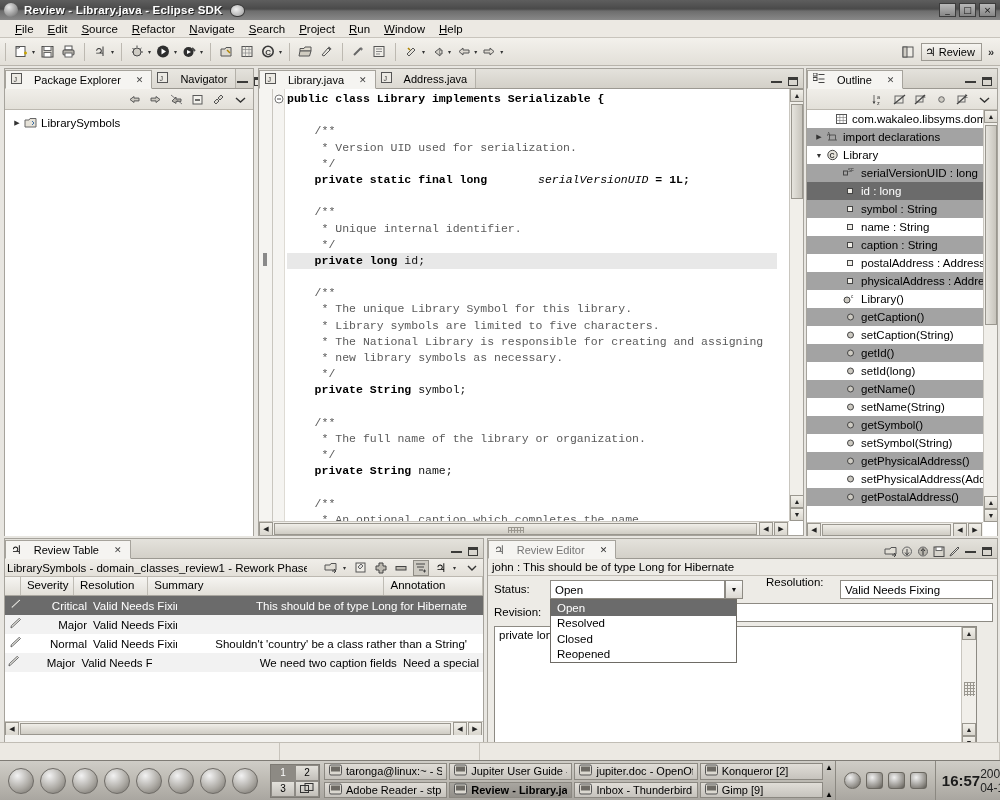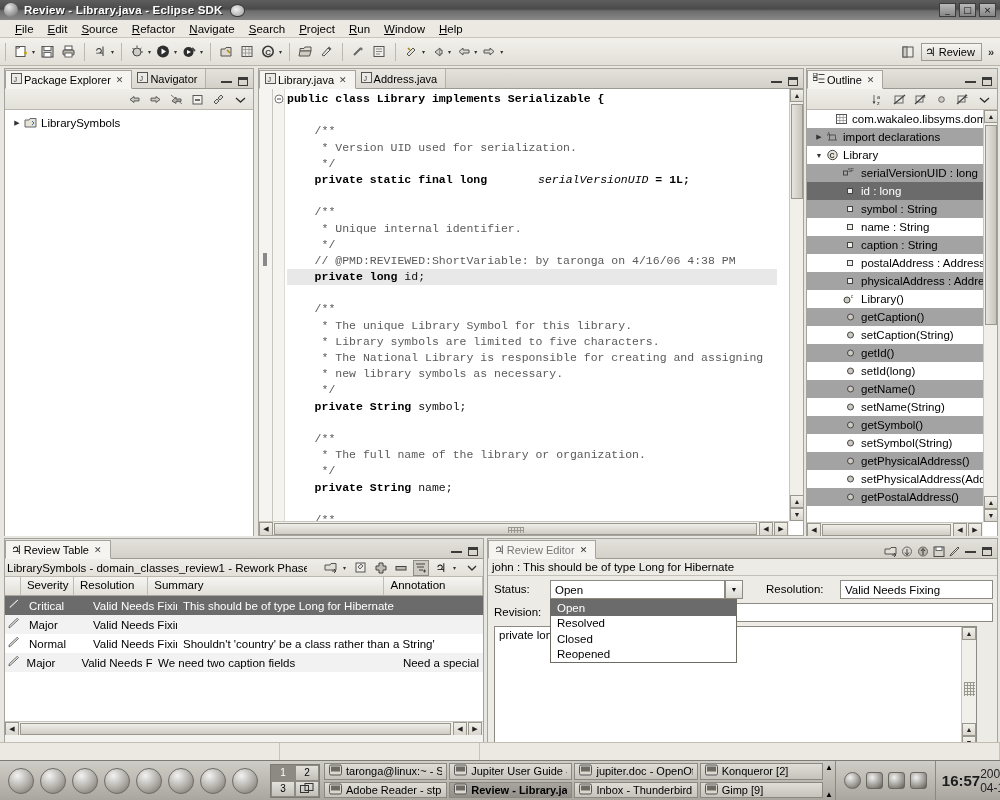--- a/index.html
+++ b/index.html
@@ -50,21 +50,21 @@
      padding-right:6px; }
   .persp-btn { display:flex;align-items:center;gap:3px; border:1px solid #9d9a93;
      background:linear-gradient(to bottom,#f6f5f1,#dedbd4); padding:1px 6px 1px 3px;
      font-size:11px; }
   .persp-chev { font-size:11px; color:#333; margin-left:6px; font-weight:bold;}
 
   
   .part { position:absolute; background:#f3f2ef; border:1px solid #a6a39c; }
   .part-tabs { height:20px; background:linear-gradient(to bottom,#e4e2dc,#d3d0c8);
      display:flex; align-items:flex-end; position:relative; border-bottom:1px solid #9c9992;}
-  .vtab { height:19px; display:flex; align-items:center; gap:2px; padding:0 8px 0 5px;
+  .vtab { height:19px; display:flex; align-items:center; gap:12px; padding:0 8px 0 5px;
      font-size:11px; border-right:1px solid #b4b1a9; white-space:nowrap;
      background:linear-gradient(to bottom,#e9e7e1,#dcd9d2); }
   .vtab.active { background:#f5f4f1; border-top:1px solid #a6a39c;
      border-left:1px solid #a6a39c; border-right:1px solid #a6a39c;
      border-bottom:1px solid #f5f4f1; margin-bottom:-1px; font-weight:normal;}
   .vtab .xclose { font-size:9px; color:#444; margin-left:3px; }
   .part-tools { margin-left:auto; display:flex; align-items:center; gap:3px;
      padding:0 4px 0 0; }
   .ptool { width:13px;height:13px; display:flex;align-items:center;justify-content:center;
      font-size:10px; color:#30302e;}
@@ -124,21 +124,21 @@
   .rt-tools .rb { width:16px;height:16px;display:flex;align-items:center;justify-content:center;}
   .rb.pressed { background:#cdcac2; border:1px solid #8e8b84; }
   .colhdr { display:flex; height:19px; background:linear-gradient(to bottom,#f6f5f2,#e2dfd8);
      border-bottom:1px solid #a9a69f; font-size:11.5px; }
   .colhdr div { border-right:1px solid #bfbcb4; padding:2px 0 0 6px; overflow:hidden;
      white-space:nowrap; }
   .rrow { display:flex; height:19px; font-size:11.5px; align-items:center;
      white-space:nowrap; overflow:hidden; }
   .rrow.sel { background:#6b6b6b; color:#fff; }
   .rrow.alt { background:#f2f2f2; }
-  .rcell { overflow:hidden; padding-left:6px; }
+  .rcell { overflow:hidden; padding-left:6px;text-align:right; }
 
   
   .re-sub { height:17px; font-size:11.5px; padding:2px 0 0 4px;
      background:#edebe6; border-bottom:1px solid #c4c0b8; white-space:nowrap;}
   .fld-lbl { font-size:11.5px; }
   .txtin { background:#fff; border:1px solid #8d8a83; font-size:11.5px;
      padding:1px 4px; height:19px; display:flex; align-items:center; white-space:nowrap;}
   .combo-arrow { width:18px;height:19px; border:1px solid #8d8a83;
      background:linear-gradient(to bottom,#fbfbfa,#dcd9d2);
      display:flex;align-items:center;justify-content:center;font-size:7px;color:#111;}
@@ -477,21 +477,20 @@
           <div class="ln"><span class="kw">public class </span><span class="kw">Library </span><span class="kw">implements </span><span class="kw">Serializable {</span></div>
           <div class="ln">&nbsp;</div>
           <div class="ln">    <span class="cmt">/**</span></div>
           <div class="ln">     <span class="cmt">* Version UID used for serialization.</span></div>
           <div class="ln">     <span class="cmt">*/</span></div>
           <div class="ln">    <span class="kw">private static final long </span><span class="fld">serialVersionUID</span><span class="kw"> = 1L;</span></div>
           <div class="ln">&nbsp;</div>
           <div class="ln">    <span class="cmt">/**</span></div>
           <div class="ln">     <span class="cmt">* Unique internal identifier.</span></div>
           <div class="ln">     <span class="cmt">*/</span></div>
-          <div class="ln">    <span class="cmt">// @PMD:REVIEWED:ShortVariable: by taronga on 4/16/06 4:38 PM</span></div>
           <div class="ln hl">    <span class="kw">private long </span>id;</div>
           <div class="ln">&nbsp;</div>
           <div class="ln">    <span class="cmt">/**</span></div>
           <div class="ln">     <span class="cmt">* The unique Library Symbol for this library.</span></div>
           <div class="ln">     <span class="cmt">* Library symbols are limited to five characters.</span></div>
           <div class="ln">     <span class="cmt">* The National Library is responsible for creating and assigning</span></div>
           <div class="ln">     <span class="cmt">* new library symbols as necessary.</span></div>
           <div class="ln">     <span class="cmt">*/</span></div>
           <div class="ln">    <span class="kw">private String </span>symbol;</div>
           <div class="ln">&nbsp;</div>
@@ -990,21 +989,21 @@
     </div>
 
     <div class="re-sub">john : This should be of type Long for Hibernate</div>
 
     <div style="position:relative; height:182px;">
 
       <div style="position:absolute; left:6px; top:7px;" class="fld-lbl">Status:</div>
       <div class="txtin" style="position:absolute; left:62px; top:4px; width:175px;">Open</div>
       <div class="combo-arrow" style="position:absolute; left:237px; top:4px;">▼</div>
 
-      <div style="position:absolute; left:278px; top:7px;" class="fld-lbl">Resolution:</div>
+      <div style="position:absolute; left:278px; top:0;" class="fld-lbl">Resolution:</div>
       <div class="txtin" style="position:absolute; left:352px; top:4px; width:153px;">Valid Needs Fixing</div>
 
       <div style="position:absolute; left:6px; top:30px;" class="fld-lbl">Revision:</div>
       <div class="txtin" style="position:absolute; left:62px; top:27px; width:443px;"></div>
 
       <div class="ta" style="position:absolute; left:6px; top:50px; width:483px; height:124px; padding:2px 4px;">
         <span>private long</span>
       </div>
 
       <div style="position:absolute; left:473px; top:51px; width:15px; height:122px;

